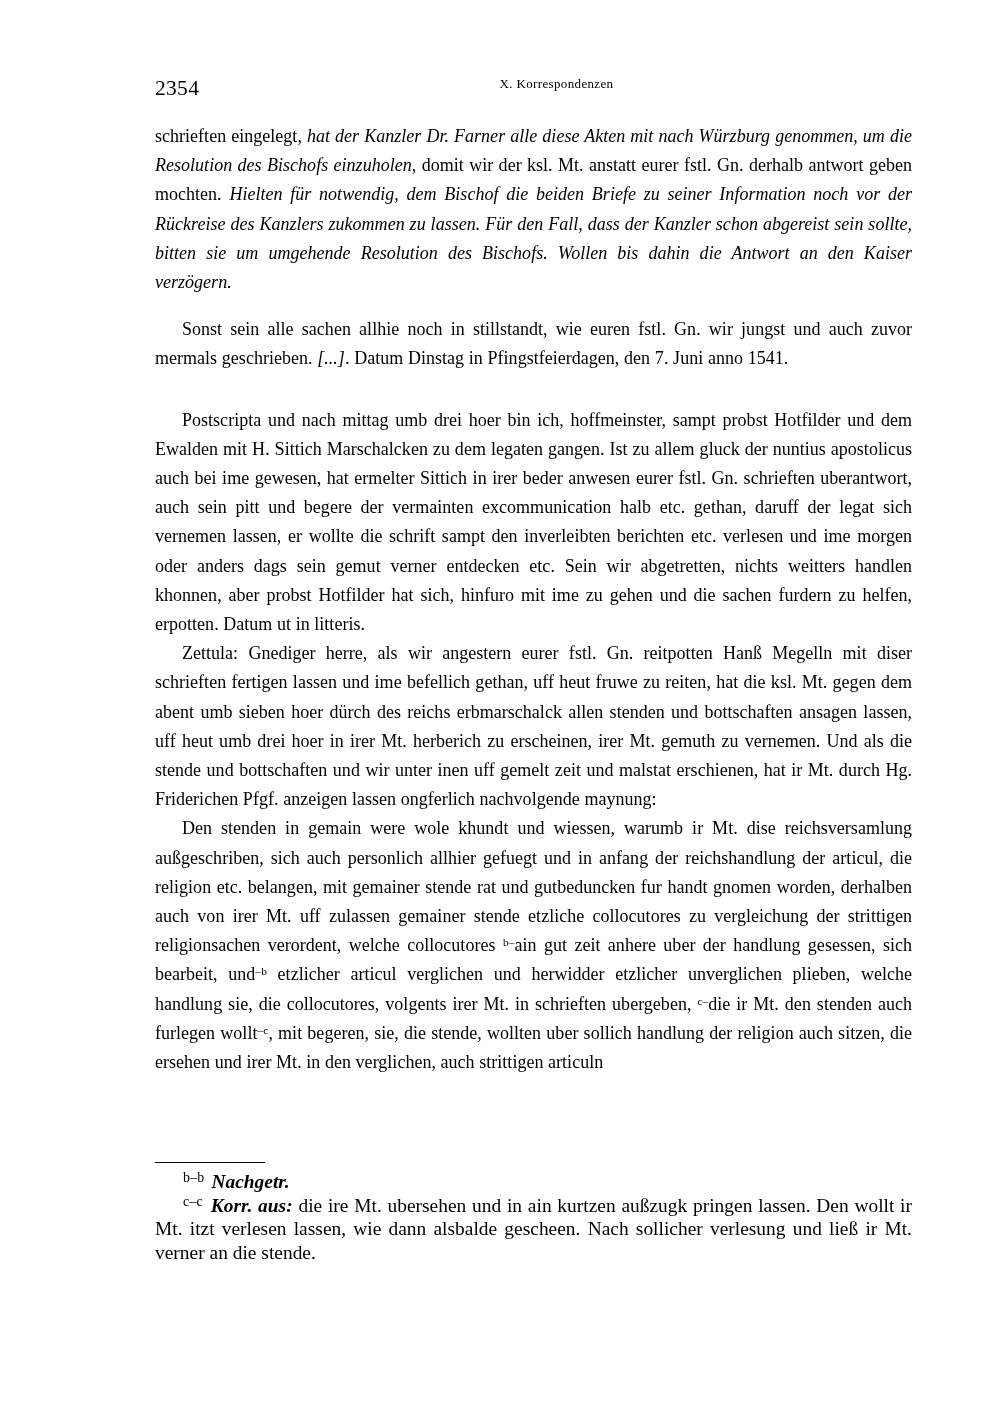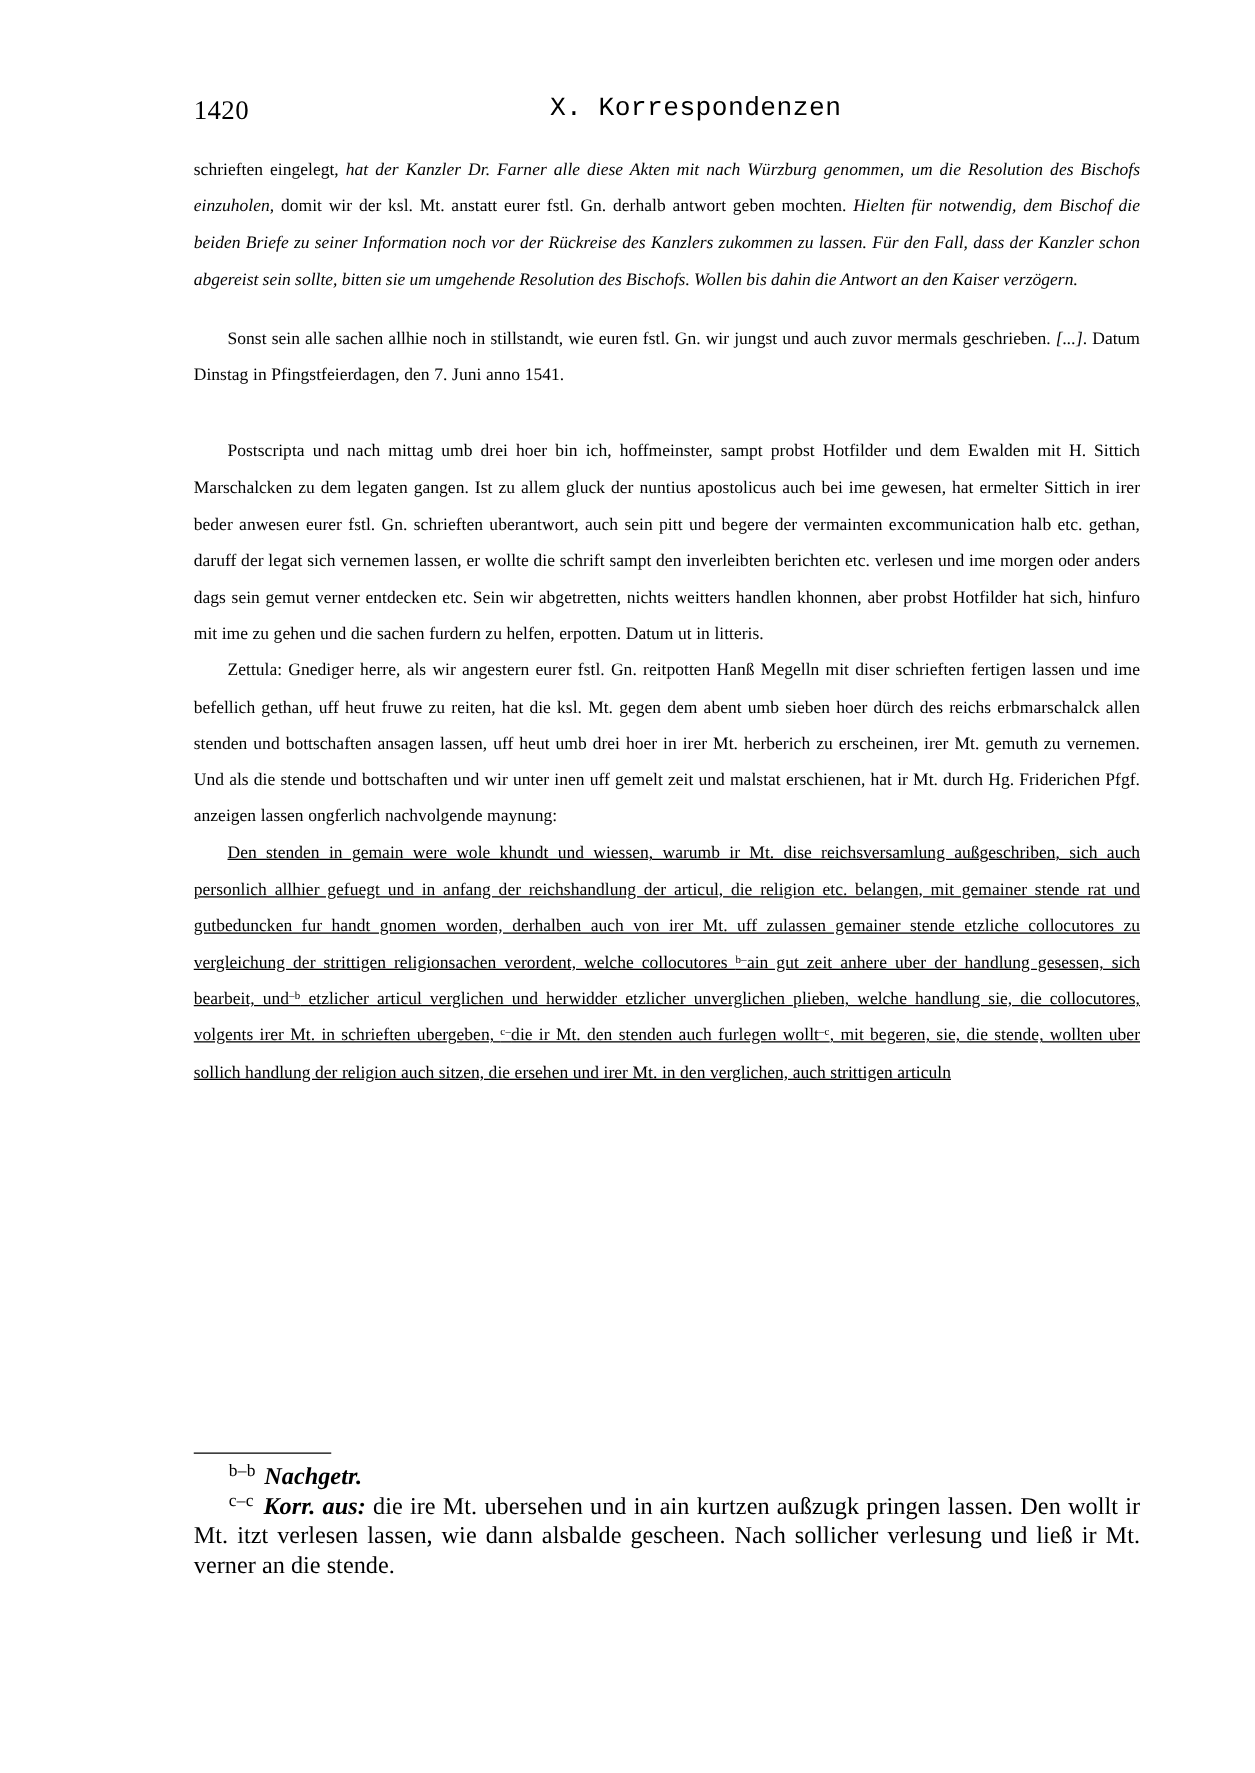--- a/index.html
+++ b/index.html
@@ -36,55 +36,54 @@
     top: 0;
     font-size: 21.5px;
     letter-spacing: 0.3px;
   }
   .runtitle {
     position: absolute;
     left: 0;
     top: 0;
     width: 757px;
     text-align: center;
-    font-size: 21px;
+    font-size: 13px;
     letter-spacing: 0.35px;
     padding-left: 46px;
     box-sizing: border-box;
-    font-family: Liberation Mono, monospace;
   }
 
   
   .textcol {
     position: absolute;
     left: 155px;
     top: 122px;
     width: 757px;
   }
   .para {
     margin: 0;
-    font-size: 14px;
+    font-size: 18px;
     line-height: 29.2px;
     text-align: justify;
     text-justify: inter-word;
     hyphens: manual;
     letter-spacing: 0.02px;
   }
   .para.indent {
     text-indent: 27px;
   }
   .para .it {
     font-style: italic;
   }
   
   .para.p1 { word-spacing: -0.2px; }
   .para.p2 { word-spacing: 0.2px; margin-top: 18px; }
   .para.p3 { word-spacing: 0.1px; margin-top: 32px; }
   .para.p4 { word-spacing: 0.15px; }
-  .para.p5 { word-spacing: 0.1px; text-decoration: underline; }
+  .para.p5 { word-spacing: 0.1px; }
 
   sup.sig {
     font-size: 0.62em;
     vertical-align: 0.46em;
     line-height: 0;
     letter-spacing: 0.2px;
   }
 
   
   .footnotes {
@@ -118,21 +117,21 @@
     font-style: italic;
     font-weight: bold;
   }
 </style>
 </head>
 <body>
 
 <div class="page">
 
   <div class="runhead">
-    <div class="folio">1420</div>
+    <div class="folio">2354</div>
     <div class="runtitle">X. Korrespondenzen</div>
   </div>
 
   <div class="textcol" id="text-column">
       <p class="para p1"><span>schrieften eingelegt, </span><span class="it">hat der Kanzler Dr. Farner alle diese Akten mit nach Würzburg genommen, um die Resolution des Bischofs einzuholen</span><span>, domit wir der ksl. Mt. anstatt eurer fstl. Gn. derhalb antwort geben mochten. </span><span class="it">Hielten für notwendig, dem Bischof die beiden Briefe zu seiner Information noch vor der Rückreise des Kanzlers zukommen zu lassen. Für den Fall, dass der Kanzler schon abgereist sein sollte, bitten sie um umgehende Resolution des Bischofs. Wollen bis dahin die Antwort an den Kaiser verzögern.</span></p>
       <p class="para p2 indent"><span>Sonst sein alle sachen allhie noch in stillstandt, wie euren fstl. Gn. wir jungst und auch zuvor mermals geschrieben. </span><span class="it">[...]</span><span>. Datum Dinstag in Pfingstfeierdagen, den 7. Juni anno 1541.</span></p>
       <p class="para p3 indent"><span>Postscripta und nach mittag umb drei hoer bin ich, hoffmeinster, sampt probst Hotfilder und dem Ewalden mit H. Sittich Marschalcken zu dem legaten gangen. Ist zu allem gluck der nuntius apostolicus auch bei ime gewesen, hat ermelter Sittich in irer beder anwesen eurer fstl. Gn. schrieften uberantwort, auch sein pitt und begere der vermainten excommunication halb etc. gethan, daruff der legat sich vernemen lassen, er wollte die schrift sampt den inverleibten berichten etc. verlesen und ime morgen oder anders dags sein gemut verner entdecken etc. Sein wir abgetretten, nichts weitters handlen khonnen, aber probst Hotfilder hat sich, hinfuro mit ime zu gehen und die sachen furdern zu helfen, erpotten. Datum ut in litteris.</span></p>
       <p class="para p4 indent"><span>Zettula: Gnediger herre, als wir angestern eurer fstl. Gn. reitpotten Hanß Megelln mit diser schrieften fertigen lassen und ime befellich gethan, uff heut fruwe zu reiten, hat die ksl. Mt. gegen dem abent umb sieben hoer dürch des reichs erbmarschalck allen stenden und bottschaften ansagen lassen, uff heut umb drei hoer in irer Mt. herberich zu erscheinen, irer Mt. gemuth zu vernemen. Und als die stende und bottschaften und wir unter inen uff gemelt zeit und malstat erschienen, hat ir Mt. durch Hg. Friderichen Pfgf. anzeigen lassen ongferlich nachvolgende maynung:</span></p>
       <p class="para p5 indent"><span>Den stenden in gemain were wole khundt und wiessen, warumb ir Mt. dise reichsversamlung außgeschriben, sich auch personlich allhier gefuegt und in anfang der reichshandlung der articul, die religion etc. belangen, mit gemainer stende rat und gutbeduncken fur handt gnomen worden, derhalben auch von irer Mt. uff zulassen gemainer stende etzliche collocutores zu vergleichung der strittigen religionsachen verordent, welche collocutores </span><sup class="sig">b–</sup><span>ain gut zeit anhere uber der handlung gesessen, sich bearbeit, und</span><sup class="sig">–b</sup><span> etzlicher articul verglichen und herwidder etzlicher unverglichen plieben, welche handlung sie, die collocutores, volgents irer Mt. in schrieften ubergeben, </span><sup class="sig">c–</sup><span>die ir Mt. den stenden auch furlegen wollt</span><sup class="sig">–c</sup><span>, mit begeren, sie, die stende, wollten uber sollich handlung der religion auch sitzen, die ersehen und irer Mt. in den verglichen, auch strittigen articuln</span></p>
     </div>

